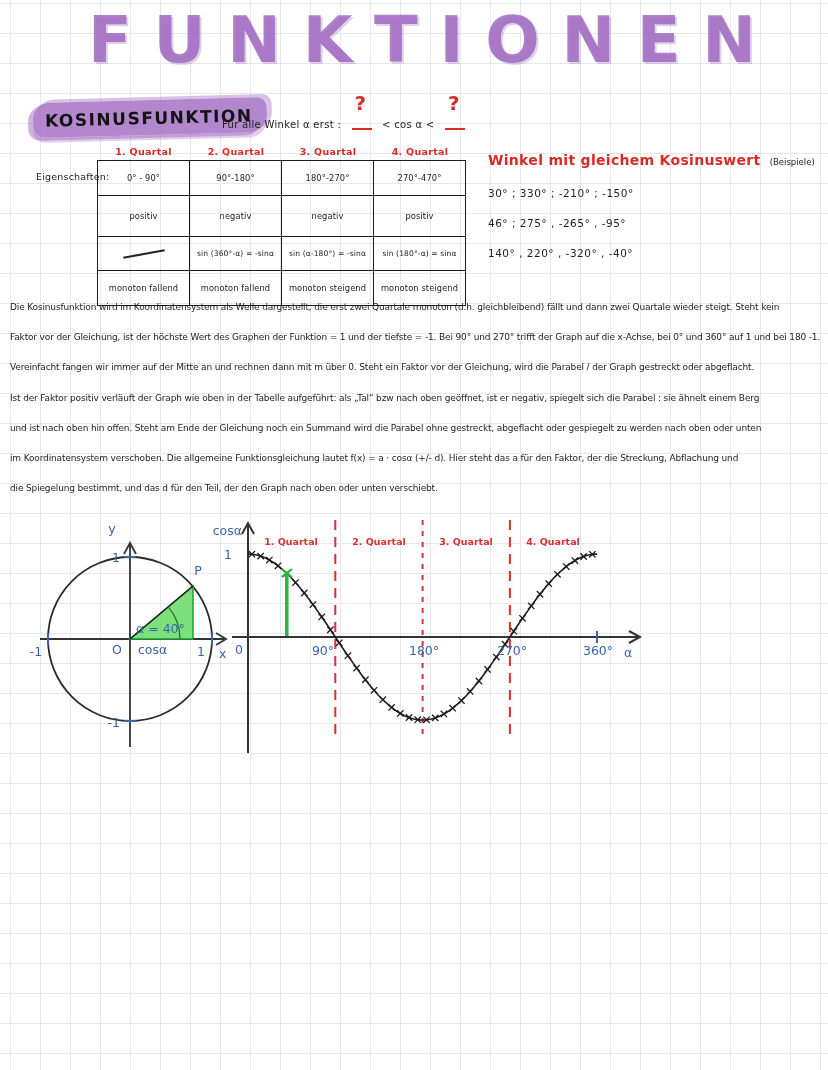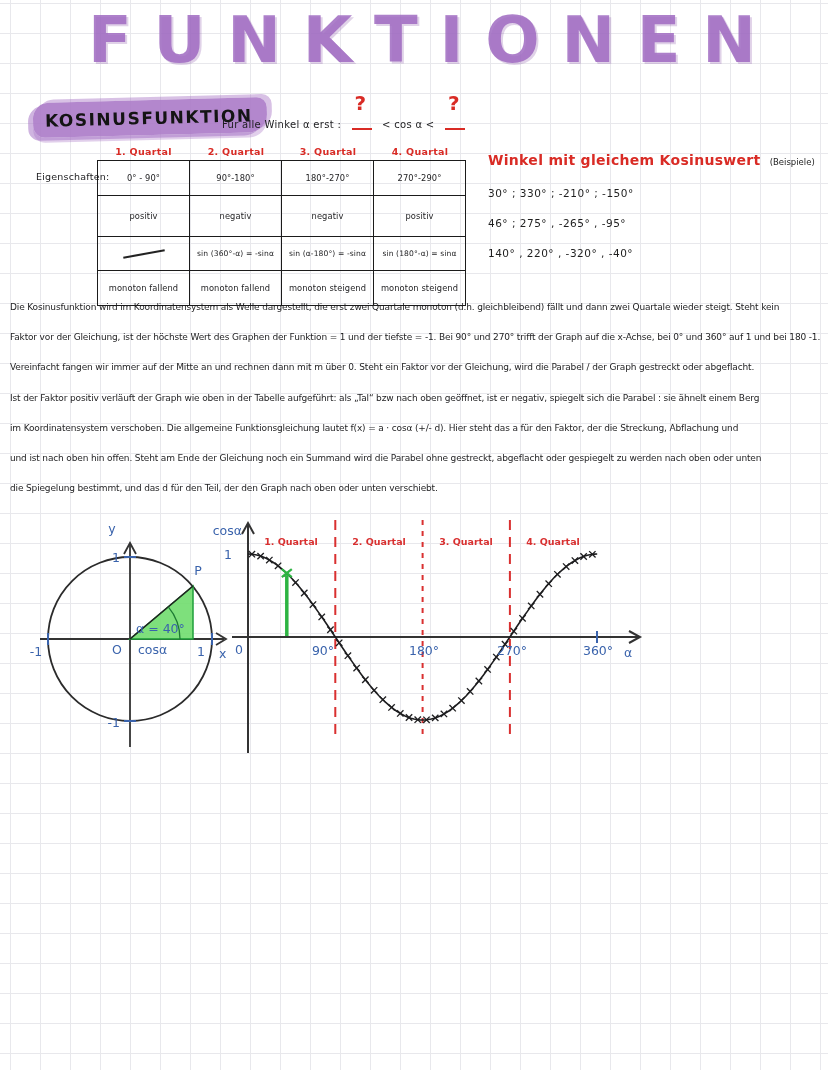--- a/index.html
+++ b/index.html
@@ -118,21 +118,21 @@
     <span>3. Quartal</span>
     <span>4. Quartal</span>
   </div>
 
   <table class="props">
     <tbody>
         <tr>
       <td>0° - 90°</td>
       <td>90°-180°</td>
       <td>180°-270°</td>
-      <td>270°-290°</td>
+      <td>270°-470°</td>
     </tr>
     <tr>
       <td>positiv</td>
       <td>negativ</td>
       <td>negativ</td>
       <td>positiv</td>
     </tr>
     <tr>
       <td>
             <div class="rising-line"></div>
@@ -158,22 +158,22 @@
     <div class="ex-item">30° ; 330° ; -210° ; -150°</div>
     <div class="ex-item">46° ; 275° , -265° , -95°</div>
     <div class="ex-item">140° , 220° , -320° , -40°</div>
   </div>
 
   <div class="paragraph">
     <div class="pline">Die Kosinusfunktion wird im Koordinatensystem als Welle dargestellt, die erst zwei Quartale monoton (d.h. gleichbleibend) fällt und dann zwei Quartale wieder steigt. Steht kein</div>
     <div class="pline">Faktor vor der Gleichung, ist der höchste Wert des Graphen der Funktion = 1 und der tiefste = -1. Bei 90° und 270° trifft der Graph auf die x-Achse, bei 0° und 360° auf 1 und bei 180 -1.</div>
     <div class="pline">Vereinfacht fangen wir immer auf der Mitte an und rechnen dann mit m über 0. Steht ein Faktor vor der Gleichung, wird die Parabel / der Graph gestreckt oder abgeflacht.</div>
     <div class="pline">Ist der Faktor positiv verläuft der Graph wie oben in der Tabelle aufgeführt: als „Tal“ bzw nach oben geöffnet, ist er negativ, spiegelt sich die Parabel : sie ähnelt einem Berg</div>
+    <div class="pline">und ist nach oben hin offen. Steht am Ende der Gleichung noch ein Summand wird die Parabel ohne gestreckt, abgeflacht oder gespiegelt zu werden nach oben oder unten</div>
     <div class="pline">im Koordinatensystem verschoben. Die allgemeine Funktionsgleichung lautet   f(x) = a · cosα (+/- d).  Hier steht das a für den Faktor, der die Streckung, Abflachung und</div>
-    <div class="pline">und ist nach oben hin offen. Steht am Ende der Gleichung noch ein Summand wird die Parabel ohne gestreckt, abgeflacht oder gespiegelt zu werden nach oben oder unten</div>
     <div class="pline">die Spiegelung bestimmt, und das d für den Teil, der den Graph nach oben oder unten verschiebt.</div>
   </div>
 
   <svg id="diagram-svg" class="diagram" viewBox="0 0 640 250">
 
     <g>
       <circle cx="110" cy="124" r="82" fill="none" stroke="#2b2b2b" stroke-width="1.8"></circle>
 
       <line x1="110" y1="232" x2="110" y2="30" stroke="#333" stroke-width="1.8"></line>
       <polyline points="104,39 110,28 116,39" fill="none" stroke="#333" stroke-width="1.8"></polyline>

